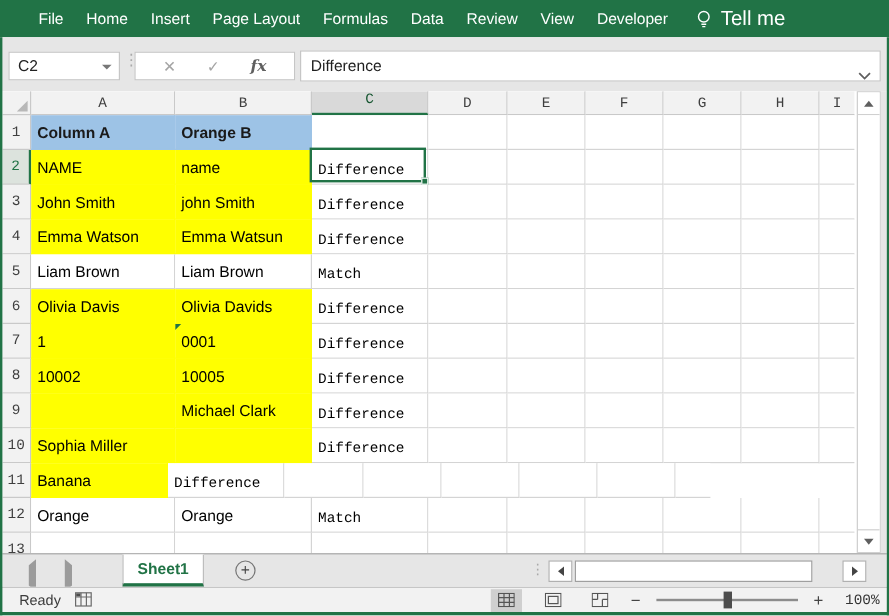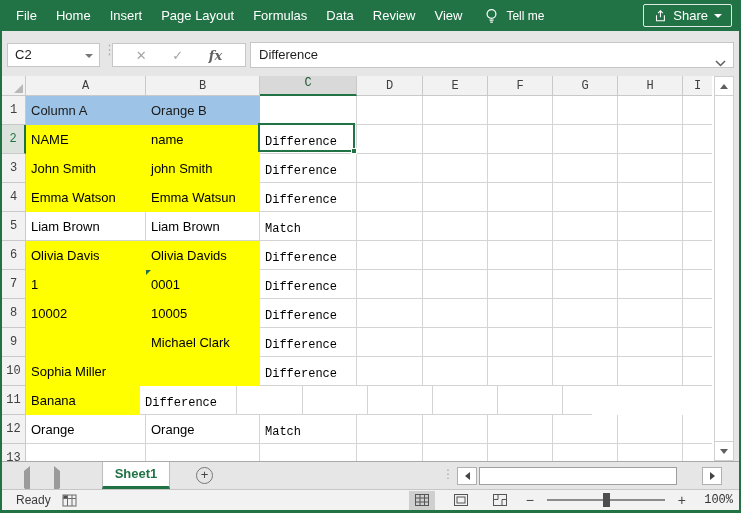--- a/index.html
+++ b/index.html
@@ -1,22 +1,22 @@
 <!DOCTYPE html>
 <html><head>
 <meta charset="utf-8">
 <style>
   * { margin:0; padding:0; box-sizing:border-box; }
   body { font-family:"Liberation Sans", sans-serif; background:#fff; }
   #win { position:relative; width:741px; height:513px; overflow:hidden; background:#fff; }
 
   
-  .ribbon { position:absolute; left:0; top:0; width:741px; height:31px; background:#217346; display:flex; align-items:center; padding-left:16px; gap:19px; }
+  .ribbon { position:absolute; left:0; top:0; width:741px; height:31px; background:#217346; display:flex; align-items:center; padding-left:32px; gap:19px; }
   .rtab { color:#fff; font-size:13px; line-height:31px; white-space:nowrap; cursor:default; }
-  .tellme { display:flex; align-items:center; gap:8px; color:#fff; font-size:12px; margin-left:4px; }
+  .tellme { display:flex; align-items:center; gap:8px; color:#fff; font-size:17px; margin-left:4px; }
   .sharebtn { position:absolute; right:9px; top:4px; height:23px; border:1px solid rgba(255,255,255,.85); border-radius:2px; display:flex; align-items:center; gap:6px; padding:0 9px; color:#fff; font-size:13px; }
   .tri-dn-w { width:0; height:0; border-left:4px solid transparent; border-right:4px solid transparent; border-top:4px solid #fff; }
 
   
   .fband { position:absolute; left:0; top:31px; width:741px; height:45px; background:#E6E6E6; }
   .namebox { position:absolute; left:7px; top:12px; width:93px; height:24px; background:#fff; border:1px solid #c6c6c6; font-size:13px; color:#222; line-height:22px; padding-left:7px; }
   .namebox .tri-dn-g { position:absolute; right:6px; top:10px; }
   .tri-dn-g { width:0; height:0; border-left:4px solid transparent; border-right:4px solid transparent; border-top:4px solid #777; }
   .vdots { position:absolute; left:103px; top:14px; color:#a9a9a9; font-size:13px; line-height:9px; letter-spacing:0; }
   .fxbox { position:absolute; left:112px; top:12px; width:134px; height:24px; background:#fff; border:1px solid #c6c6c6; display:flex; align-items:center; justify-content:space-around; padding:0 10px; }
@@ -33,21 +33,21 @@
   .corner { width:24px; position:relative; }
   .corner .saTri { position:absolute; right:2px; bottom:2px; width:0; height:0; border-bottom:9px solid #B8B8B8; border-left:9px solid transparent; }
   .hc.sel-col { background:#D9D9D9; border-bottom:2px solid #217346; color:#175631; }
   .row { display:flex; height:29px; }
   .rh { width:24px; background:#F2F2F2; border-right:1px solid #C9C9C9; border-bottom:1px solid #C9C9C9; font-family:"Liberation Mono", monospace; font-size:12px; color:#3f3f3f; display:flex; align-items:center; justify-content:center; }
   .rh.sel-row { background:#DCE3DD; color:#217346; border-right:2px solid #217346; }
   .cell { position:relative; border-right:1px solid #D4D4D4; border-bottom:1px solid #D4D4D4; font-size:13px; color:#000; display:flex; align-items:center; padding-left:5px; overflow:hidden; white-space:nowrap; background:#fff; }
   .ca { width:120px; } .cb { width:114px; } .cc { width:97px; }
   .cd { width:66px; } .ce,.cf,.cg,.ch { width:65px; } .ci { width:29px; border-right:none; }
   .cc { font-family:"Liberation Mono", monospace; font-size:12px; align-items:flex-end; padding-bottom:4px; }
-  .f-blue { background:#9DC3E6; border-color:#9DC3E6; font-weight:normal; color:#1a1a1a; }
+  .f-blue { background:#9DC3E6; border-color:#9DC3E6; font-weight:bold; color:#1a1a1a; }
   .f-yellow { background:#FFFF00; border-color:#FFFF00; }
   .errTri { position:absolute; left:0; top:0; width:0; height:0; border-top:5px solid #217346; border-right:5px solid transparent; }
   .selbox { position:absolute; left:258px; top:123px; width:97px; height:29px; border:2px solid #217346; }
   .fillhandle { position:absolute; right:-4px; bottom:-4px; width:6px; height:6px; background:#217346; border:1px solid #fff; }
 
   
   .vsb { position:absolute; left:714px; top:76px; width:20px; height:385px; background:#FAFAFA; border:1px solid #D0D0D0; }
   .vsb .abox { position:absolute; left:0; width:18px; height:19px; background:#fff; border-bottom:1px solid #D0D0D0; display:flex; align-items:center; justify-content:center; }
   .vsb .abox.bottom { bottom:0; border-top:1px solid #D0D0D0; border-bottom:none; }
   .tri-up { width:0; height:0; border-left:4px solid transparent; border-right:4px solid transparent; border-bottom:5px solid #5f5f5f; }
@@ -92,38 +92,29 @@
 
   <div class="ribbon">
     <div class="rtab">File</div>
     <div class="rtab">Home</div>
     <div class="rtab">Insert</div>
     <div class="rtab">Page Layout</div>
     <div class="rtab">Formulas</div>
     <div class="rtab">Data</div>
     <div class="rtab">Review</div>
     <div class="rtab">View</div>
+    <div class="rtab">Developer</div>
     <div class="tellme">
       <span style="display:flex;">
         <svg width="13" height="16" viewBox="0 0 13 16">
             <circle cx="6.5" cy="6" r="4.4" fill="none" stroke="#fff" stroke-width="1.2"></circle>
             <path d="M4.5 12.2h4M5.2 14.2h2.6" stroke="#fff" stroke-width="1.2" fill="none"></path>
           </svg>
       </span>
       <span>Tell me</span>
-    </div>
-    <div class="sharebtn">
-      <span style="display:flex;">
-        <svg width="14" height="14" viewBox="0 0 16 16">
-            <path d="M4 7v6.5h9V7" fill="none" stroke="#fff" stroke-width="1.2"></path>
-            <path d="M8.5 9.5V2.5M5.8 4.8L8.5 2l2.7 2.8" fill="none" stroke="#fff" stroke-width="1.2"></path>
-          </svg>
-      </span>
-      <span>Share</span>
-      <span class="tri-dn-w"></span>
     </div>
   </div>
 
   <div class="fband">
     <div class="namebox">
       <span>C2</span>
       <span class="tri-dn-g"></span>
     </div>
     <div class="vdots">⋮</div>
     <div class="fxbox">

